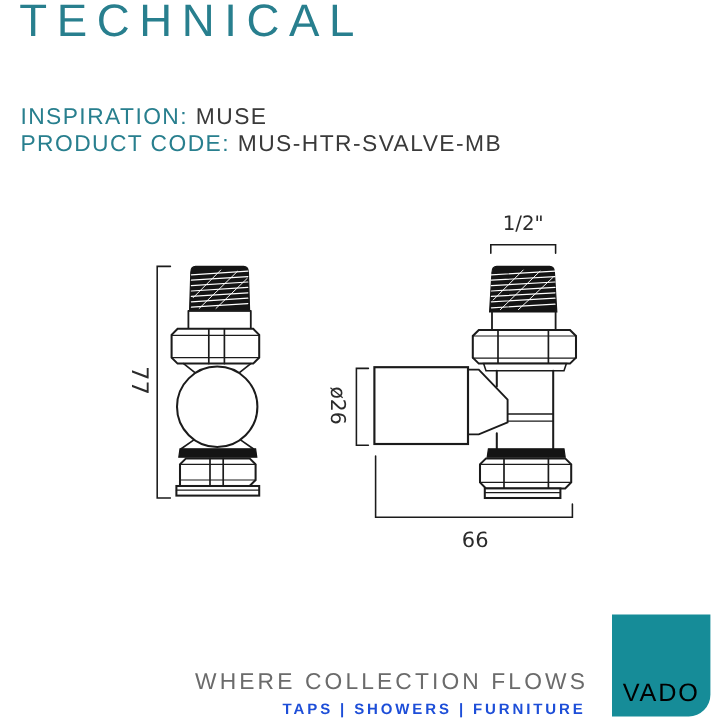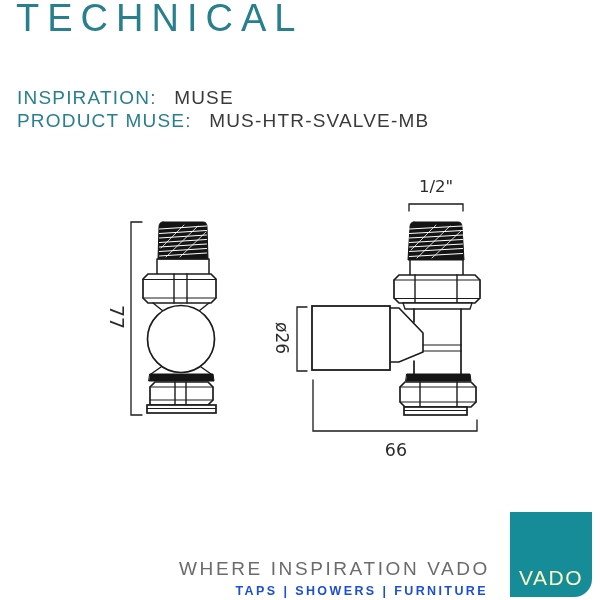--- a/index.html
+++ b/index.html
@@ -10,21 +10,21 @@
   
   .title{
     position:absolute;left:16px;top:-2px;margin:0;
     font-size:38px;line-height:41px;font-weight:400;
     letter-spacing:8px;color:#287F8E;white-space:pre-line;
   }
   .meta-line{
     position:absolute;left:17px;font-size:19px;letter-spacing:1.2px;
     color:#287F8E;white-space:nowrap;font-weight:400;
   }
-  .meta-line .value{color:#3A3A3A;margin-left:11px;}
+  .meta-line .value{color:#3A3A3A;}
   .meta-collection{top:87px;}
   .meta-product{top:110px;}
   
   .drawing-svg{position:absolute;left:0;top:0;width:600px;height:600px;}
   .dim-text{
     font-family:"DejaVu Sans", sans-serif;
     fill:#2B2B2B;
   }
   
   .tagline{
@@ -34,37 +34,37 @@
   .categories{
     position:absolute;right:112px;top:584px;
     font-size:12.5px;font-weight:bold;letter-spacing:2.4px;color:#1d4ed8;white-space:nowrap;
   }
   .logo{
     position:absolute;left:510px;top:512px;width:82px;height:85px;
     background:#168C98;border-bottom-right-radius:18px;
   }
   .logo-text{
     position:absolute;left:0;right:0;bottom:7px;text-align:center;
-    color:#fef9c3;font-size:21px;letter-spacing:1.5px;font-weight:400;
+    color:#000000;font-size:21px;letter-spacing:1.5px;font-weight:400;
   }
 </style>
 </head>
 <body>
 
 <div class="page">
 
   <h1 class="title"><span>TECHNICAL</span><br>
 </h1>
 
   <div class="meta-line meta-collection">
     <span>INSPIRATION:</span>
     <span class="value">MUSE</span>
   </div>
   <div class="meta-line meta-product">
-    <span>PRODUCT MUSE:</span>
+    <span>PRODUCT CODE:</span>
     <span class="value">MUS-HTR-SVALVE-MB</span>
   </div>
 
   <svg class="drawing-svg" viewBox="0 0 600 600">
 
     <g stroke="#1B1B1B" fill="none" stroke-width="1.7" stroke-linecap="round">
 
       <path d="M142,222 H131 V415 H142" stroke-width="1.3"></path>
 
       <path d="M163,222 L203,222 Q207,222 207,227 L208,259 L158,259 L159,227 Q159,222 163,222 Z" fill="#141414" stroke="#141414" stroke-width="1"></path>
@@ -149,19 +149,19 @@
       <path d="M404,410.5 H467" stroke-width="1"></path>
 
       <path d="M313,380 V431 H477 V420" stroke-width="1.3"></path>
     </g>
 
     <text class="dim-text" font-size="16.5" text-anchor="middle" x="436" y="192">1/2"</text>
     <text class="dim-text" font-size="17" text-anchor="middle" transform="translate(276,338) rotate(90)">ø26</text>
     <text class="dim-text" font-size="17.5" text-anchor="middle" x="396" y="456">66</text>
   </svg>
 
-  <div class="tagline">WHERE INSPIRATION VADO</div>
+  <div class="tagline">WHERE COLLECTION FLOWS</div>
   <div class="categories">TAPS | SHOWERS | FURNITURE</div>
   <div class="logo">
     <div class="logo-text">VADO</div>
   </div>
 
 </div>
 
 </body></html>

